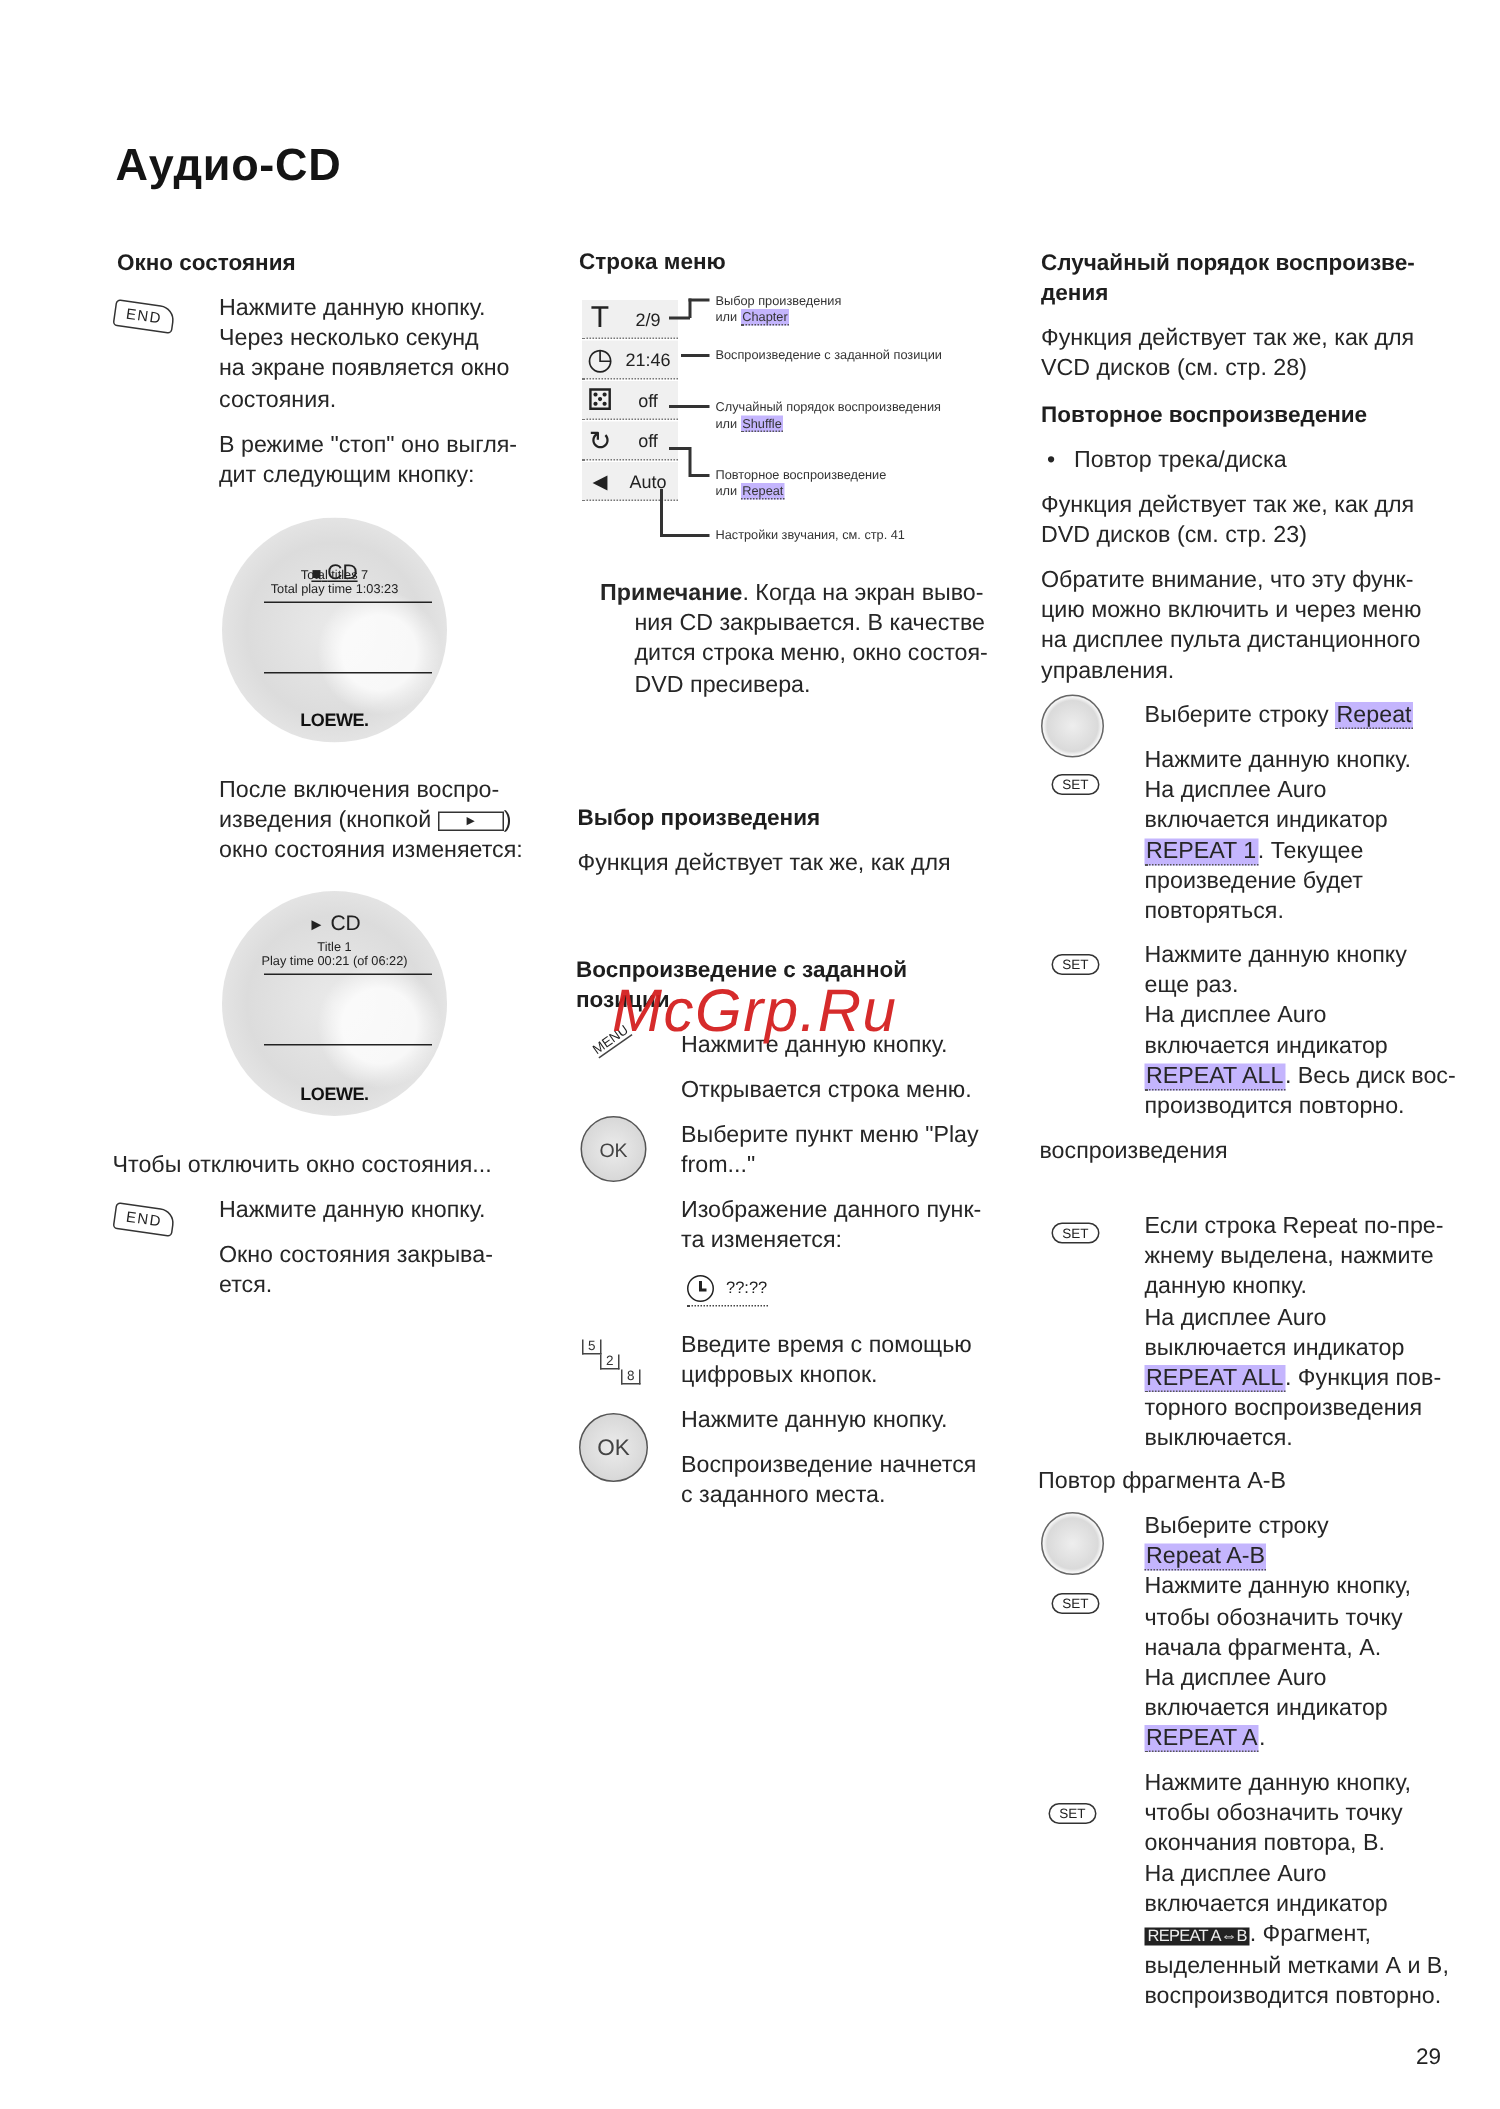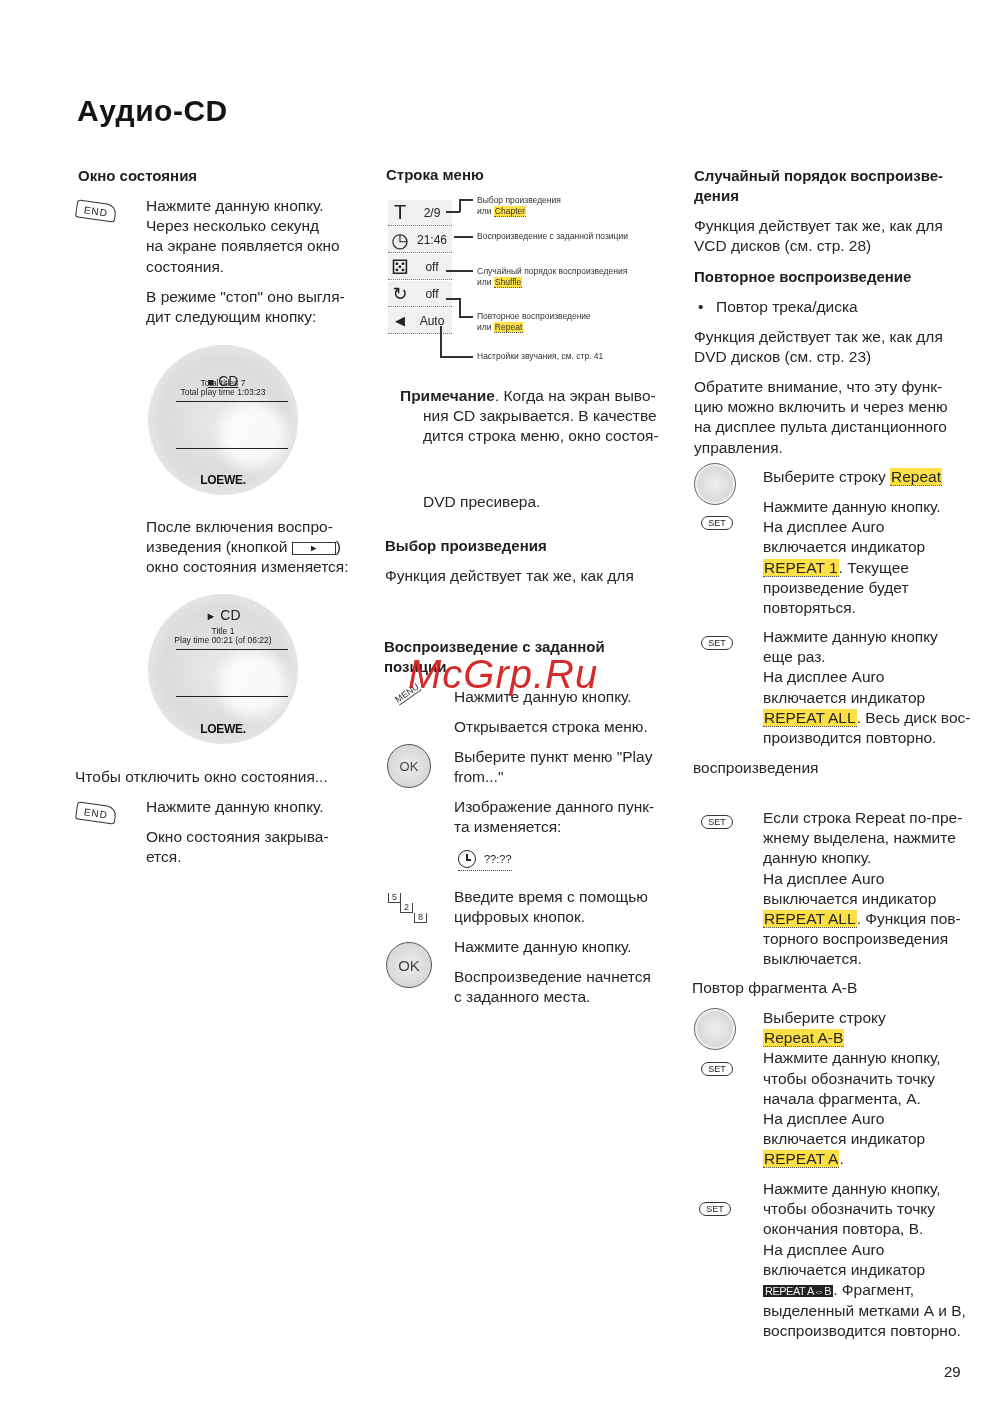--- a/index.html
+++ b/index.html
@@ -76,21 +76,21 @@
     background: #f0f0f0;
     display:flex; align-items:center;
     font-size: 12px; color:#222;
   }
   .mb-row .ic { width: 24px; text-align:center; font-size:16px; }
   .mb-row .val { flex:1; text-align:center; }
   .callout { font-size: 8.5px; line-height: 11px; color:#333; }
   .line { position:absolute; background:#333; }
 
   .hl {
-    background: #fde047; border-bottom: 1px dotted #555; padding: 0 1px;
+    background: #c4b5fd; border-bottom: 1px dotted #555; padding: 0 1px;
   }
   .hl-dark {
     background: #222; color:#eee; padding: 0 2px; font-size: 11px; letter-spacing: -0.5px;
   }
   .bullet { display:inline-block; width: 22px; }
 
   .watermark {
     left: 408px; top: 652px;
     font-size: 40px; font-style: italic; color: #d42020;
     font-family: "Liberation Sans", sans-serif;
@@ -218,21 +218,21 @@
 <div class="abs callout" style="left:477px; top:311px;">
   <div>Повторное воспроизведение</div>
   <div><span>или</span> <span class="hl">Repeat</span></div>
 </div>
 <div class="abs callout" style="left:477px; top:351px;">Настройки звучания, см. стр. 41</div>
 
 <div class="abs txt" style="left:400px; top:386px; width:280px;">
   <div><b>Примечание</b><span>. Когда на экран выво-</span></div>
   <div style="padding-left:23px;">ния CD закрывается. В качестве</div>
   <div style="padding-left:23px;">дится строка меню, окно состоя-</div>
-  <div style="padding-left:23px;margin-top:45px;">DVD пресивера.</div>
+  <div style="padding-left:23px;">DVD пресивера.</div>
 </div>
 
 <div class="abs h2" style="left:385px; top:536px;">Выбор произведения</div>
 <div class="abs txt" style="left:385px; top:566px; width:280px;">
   <div>Функция действует так же, как для</div>
 </div>
 
 <div class="abs h2" style="left:384px; top:637px;">
   <div>Воспроизведение с заданной</div>
   <div>позиции</div>

